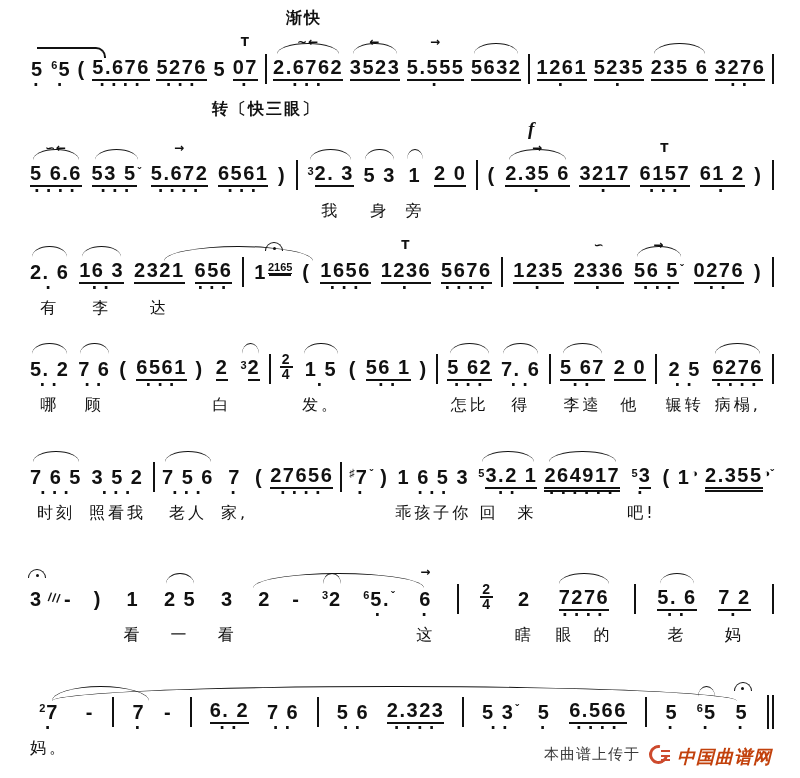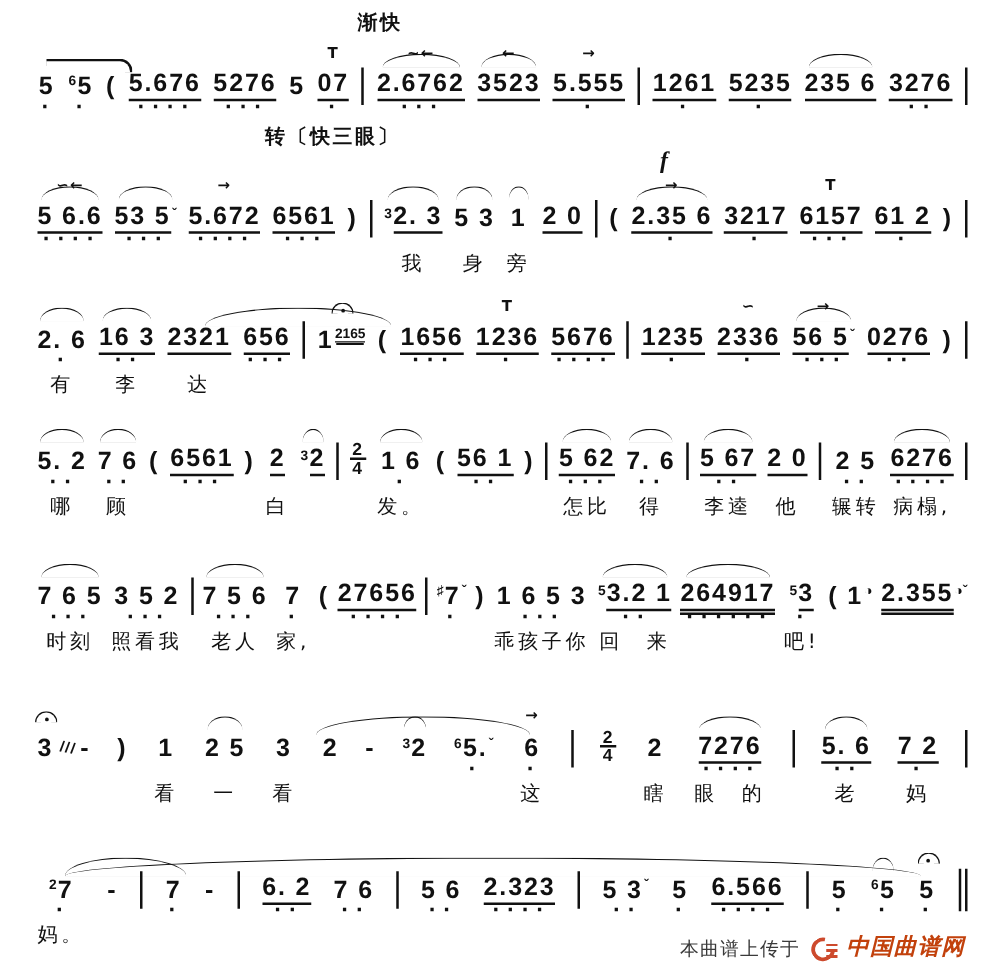--- a/index.html
+++ b/index.html
@@ -40,21 +40,21 @@
   .tokbar{display:flex;flex-direction:row;gap:3px;padding-top:0;}
   .bl{width:2px;height:30px;background:#111;margin-top:17px;}
   .final .bl{height:34px;margin-top:15px;}
   .tsn{display:block;font-weight:bold;font-size:14px;line-height:13px;text-align:center;padding:0 2px;}
   .tsn.topn{border-bottom:2px solid #111;}
   .ov{position:absolute;height:14px;top:6px;}
   .ov-arc{border-top:1.8px solid #111;border-radius:50% 50% 0 0/100% 100% 0 0;}
   .ov-flat{border-top:2.2px solid #111;height:9px;border-right:2px solid #111;
            border-top-right-radius:10px;top:10px;}
   
-  .wm{position:absolute;top:745px;right:28px;display:flex;align-items:flex-end;gap:9px;cursor:pointer;}
+  .wm{position:absolute;top:745px;right:28px;display:flex;align-items:flex-start;gap:9px;cursor:pointer;}
   .wm-pre{font-size:15px;color:#3a3a3a;font-family:"DejaVu Sans",sans-serif;letter-spacing:1px;}
   .logo{width:19px;height:19px;position:relative;display:inline-block;}
   .logo::before{content:"";position:absolute;left:0;top:0;width:13px;height:13px;
         border:3px solid #cd4a2d;border-right-color:transparent;border-radius:50%;
         transform:rotate(-35deg);}
   .logo::after{content:"";position:absolute;right:-2px;top:5px;width:9px;height:12px;
         background:repeating-linear-gradient(#cd4a2d 0 2px,transparent 2px 4.5px);}
   .wm-site{font-family:"DejaVu Sans",sans-serif;font-weight:bold;font-style:italic;
         font-size:18px;color:#c2410c;letter-spacing:1px;}
 </style>
@@ -142,20 +142,28 @@
           <div class="lyr"></div>
         </div>
         <div class="tok">
           <span class="topsym">→</span>
           <div class="main">
             <span class="txt u1">5.555</span>
           </div>
           <div class="dots">·</div>
           <div class="lyr"></div>
         </div>
+        <div class="tok">
+          <i class="arcline"></i>
+          <div class="main">
+            <span class="txt u1">5632</span>
+          </div>
+          <div class="dots"></div>
+          <div class="lyr"></div>
+        </div>
         <div class="tok tokbar">
           <div class="bl"></div>
         </div>
         <div class="tok">
           <div class="main">
             <span class="txt u1">1261</span>
           </div>
           <div class="dots">·</div>
           <div class="lyr"></div>
         </div>
@@ -498,21 +506,21 @@
         <div class="tok">
           <div class="main">
             <span class="txt"><span class="tsn topn">2</span><span class="tsn">4</span></span>
           </div>
           <div class="dots"></div>
           <div class="lyr"></div>
         </div>
         <div class="tok">
           <i class="arcline"></i>
           <div class="main">
-            <span class="txt">1 6</span>
+            <span class="txt">1 5</span>
           </div>
           <div class="dots">·</div>
           <div class="lyr">发。</div>
         </div>
         <div class="tok">
           <div class="main">
             <span class="txt">(</span>
           </div>
           <div class="dots"></div>
           <div class="lyr"></div>

